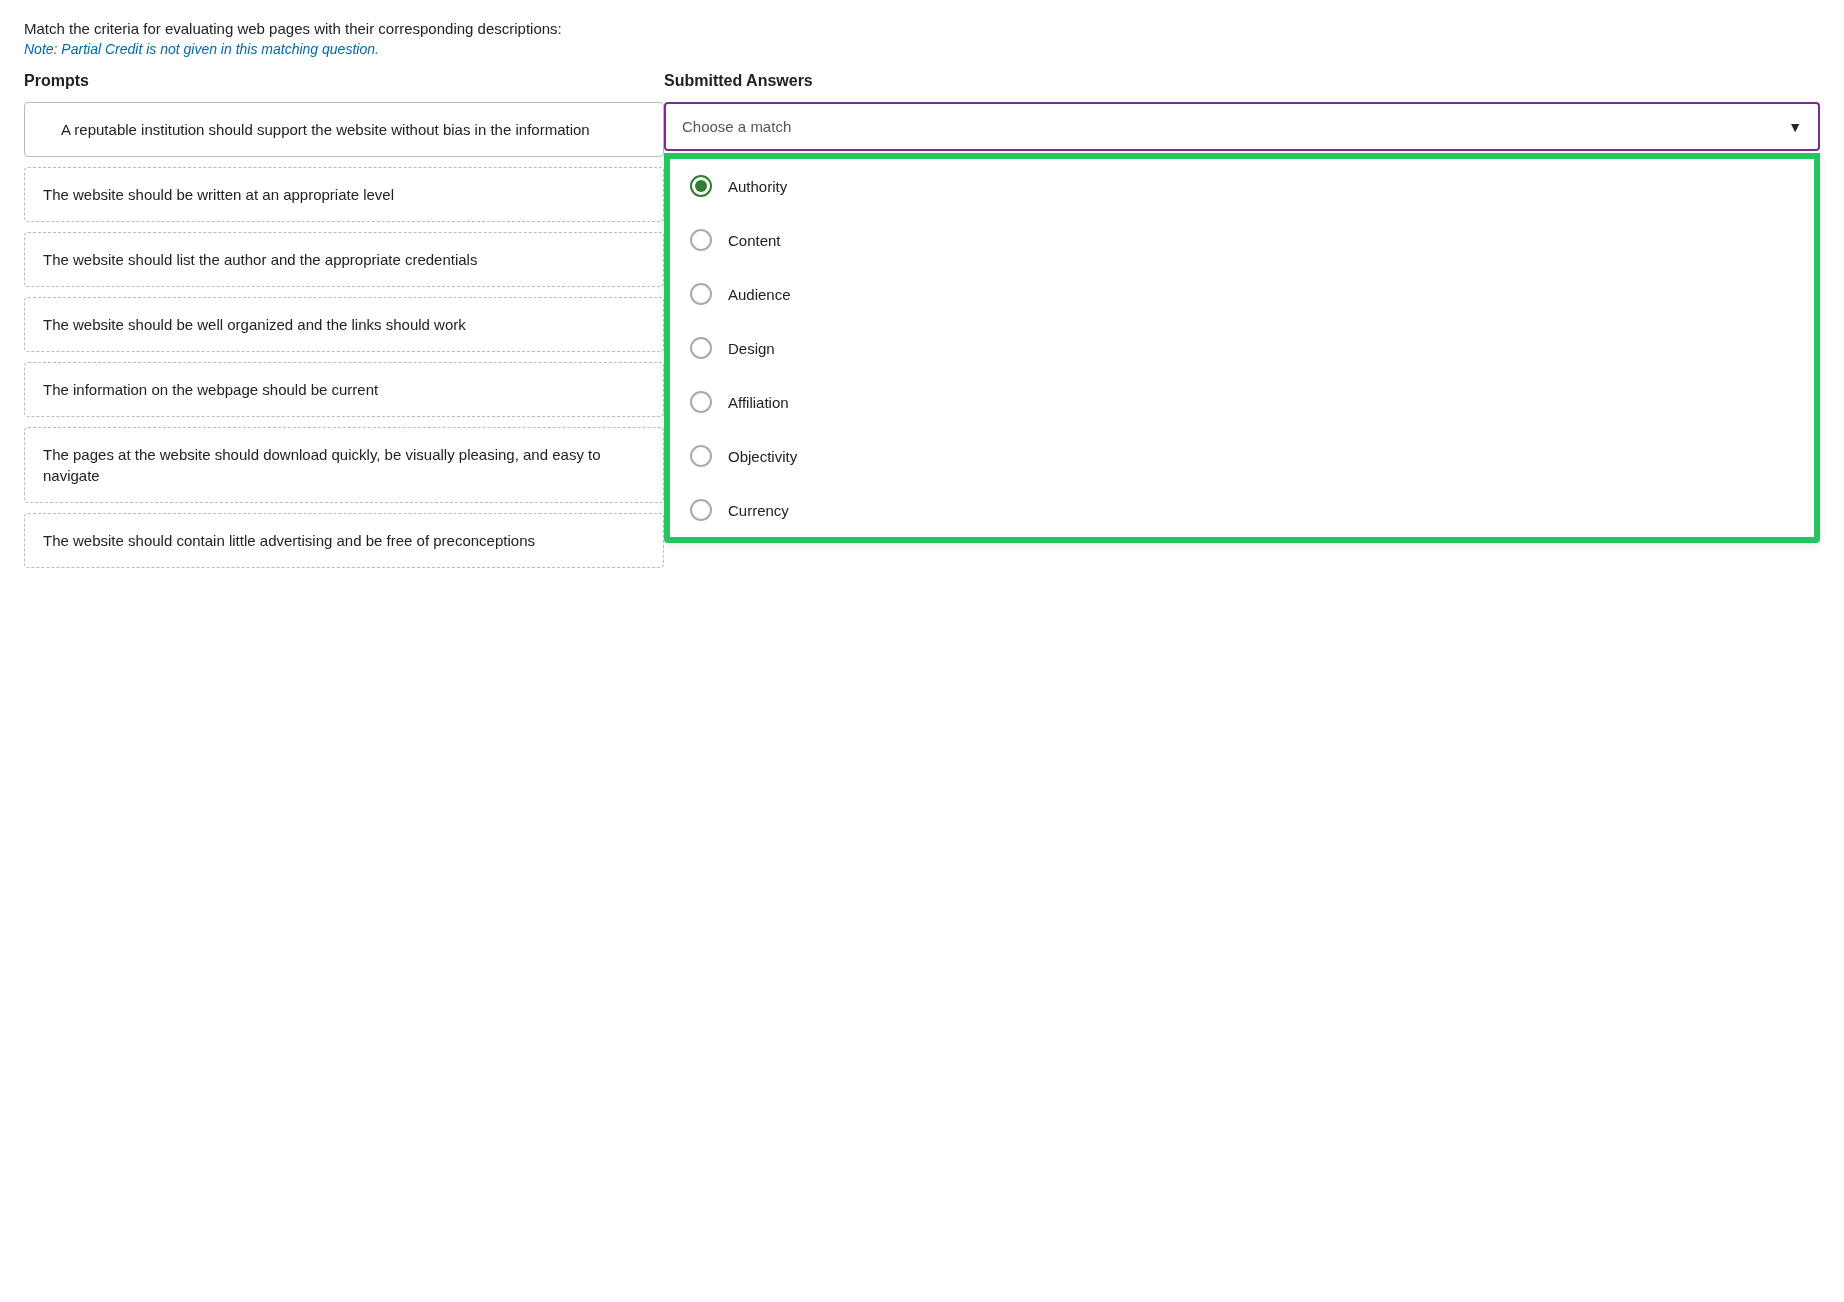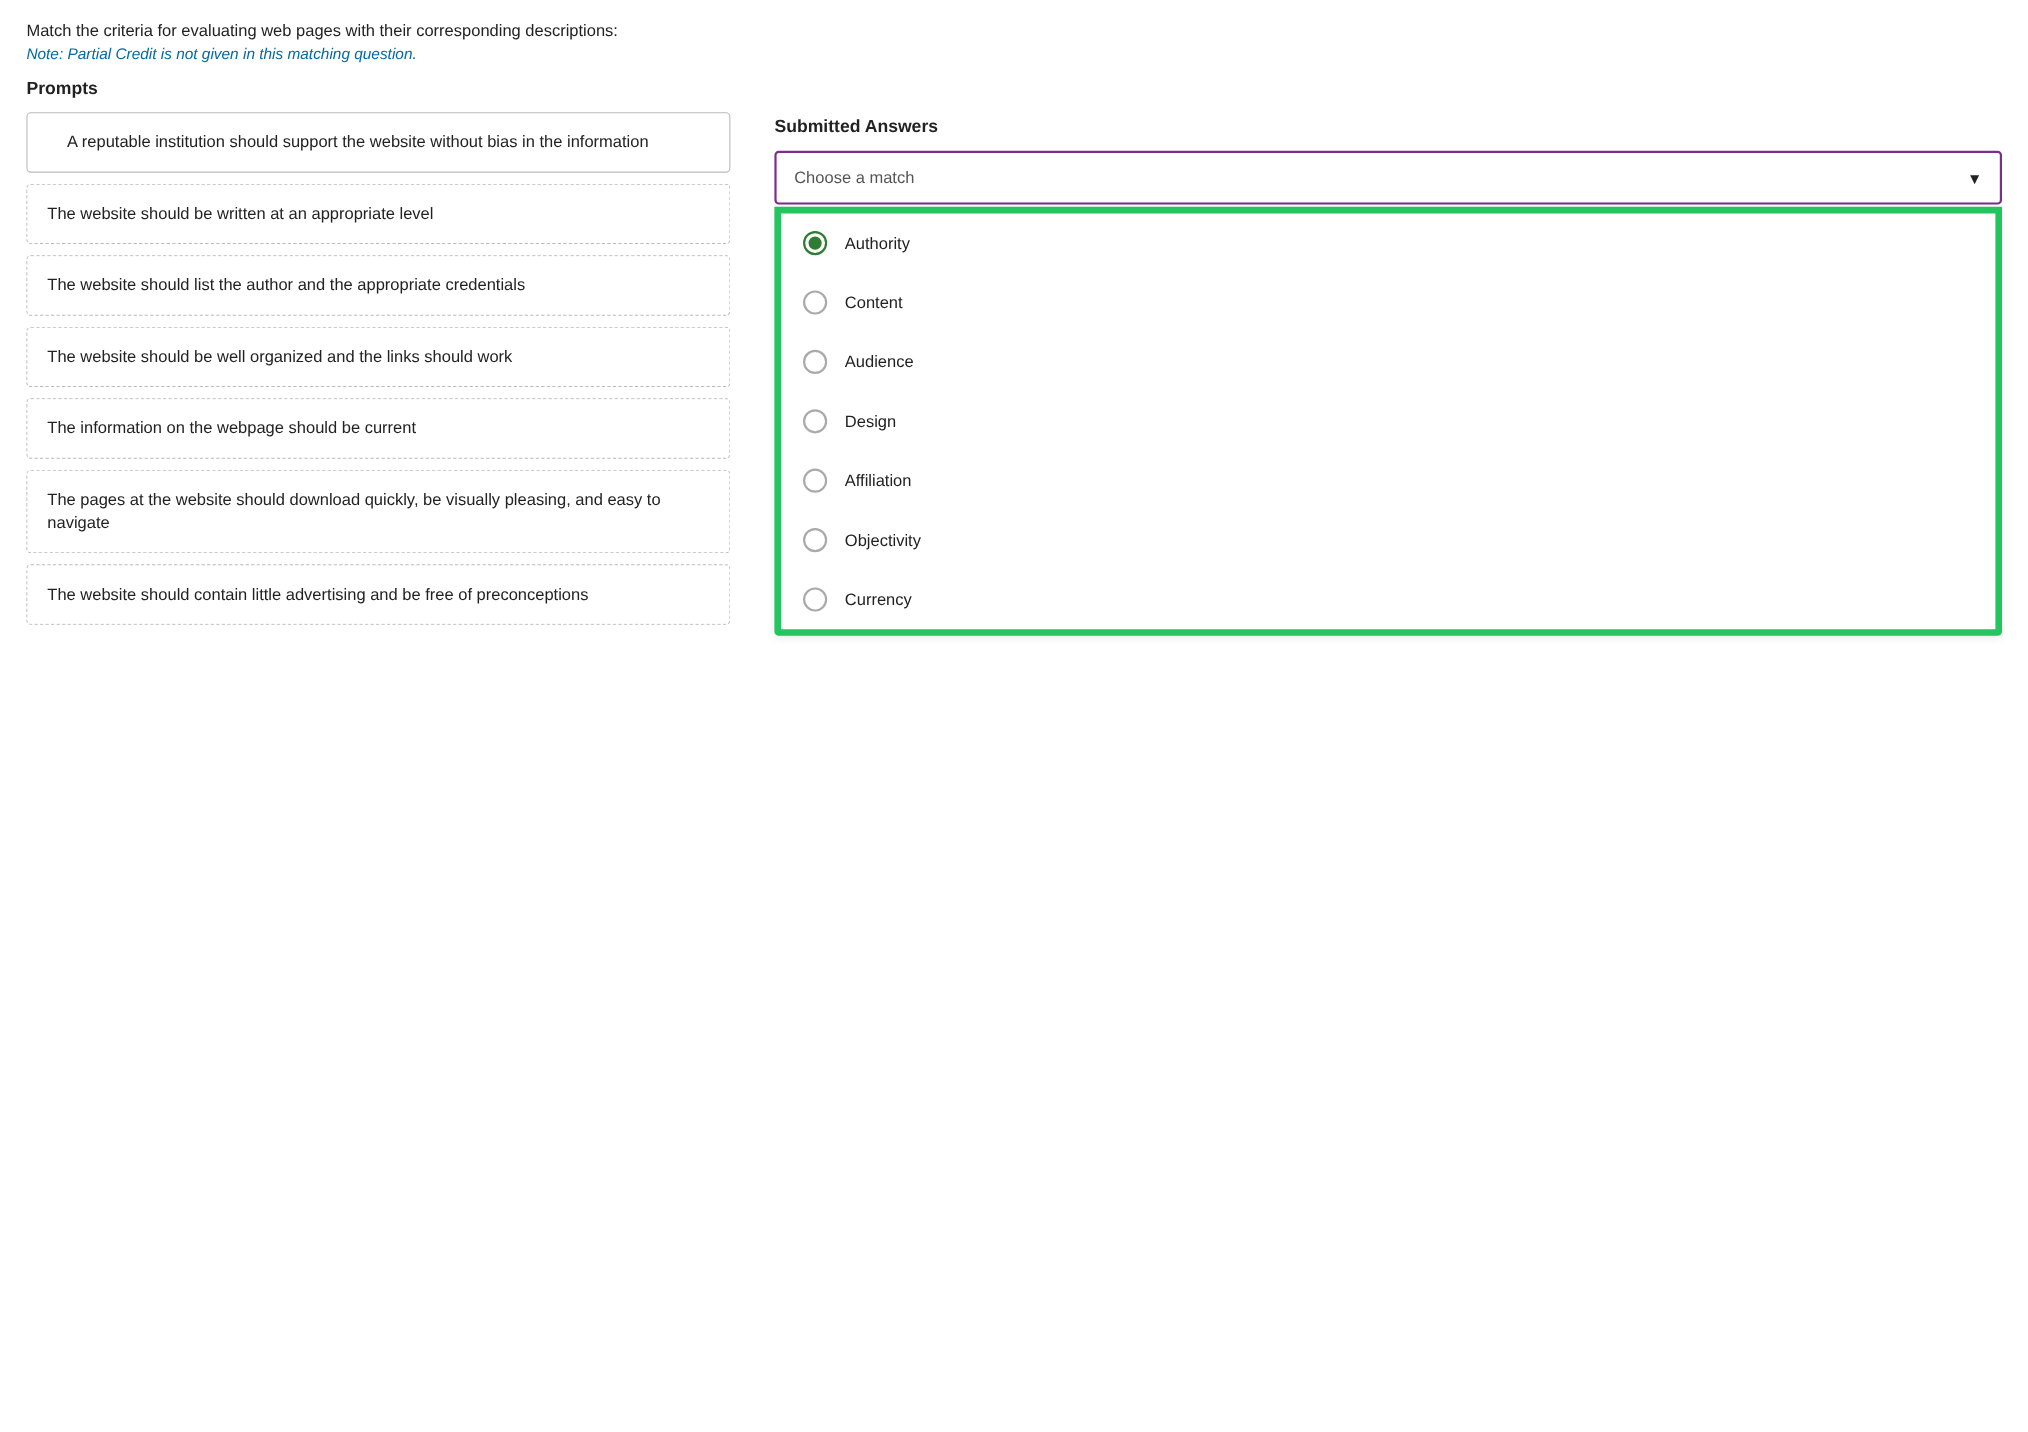--- a/index.html
+++ b/index.html
@@ -17,22 +17,21 @@
       margin-bottom: 4px;
       font-size: 15px;
     }
     .instructions p.note {
       font-style: italic;
       font-size: 14px;
       color: #0369a1;
     }
     .columns {
       display: flex;
-      gap: 40px;
-      align-items: flex-end;
+      align-items: flex-start;
     }
     .prompts-col {
       flex: 0 0 640px;
     }
     .answers-col {
       flex: 1;
     }
     .col-header {
       font-weight: bold;
       font-size: 16px;

